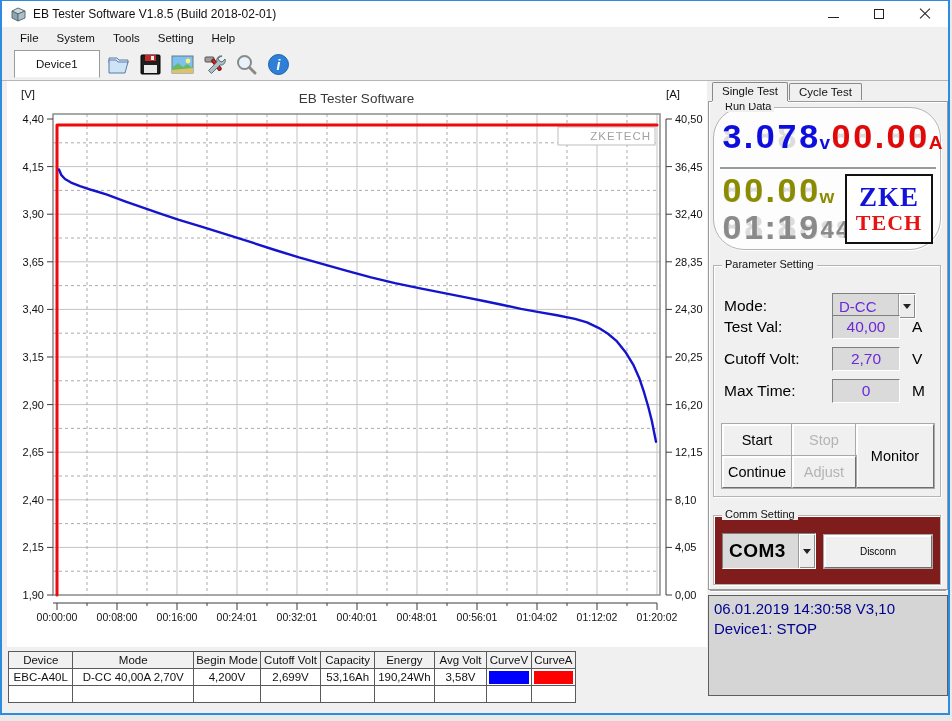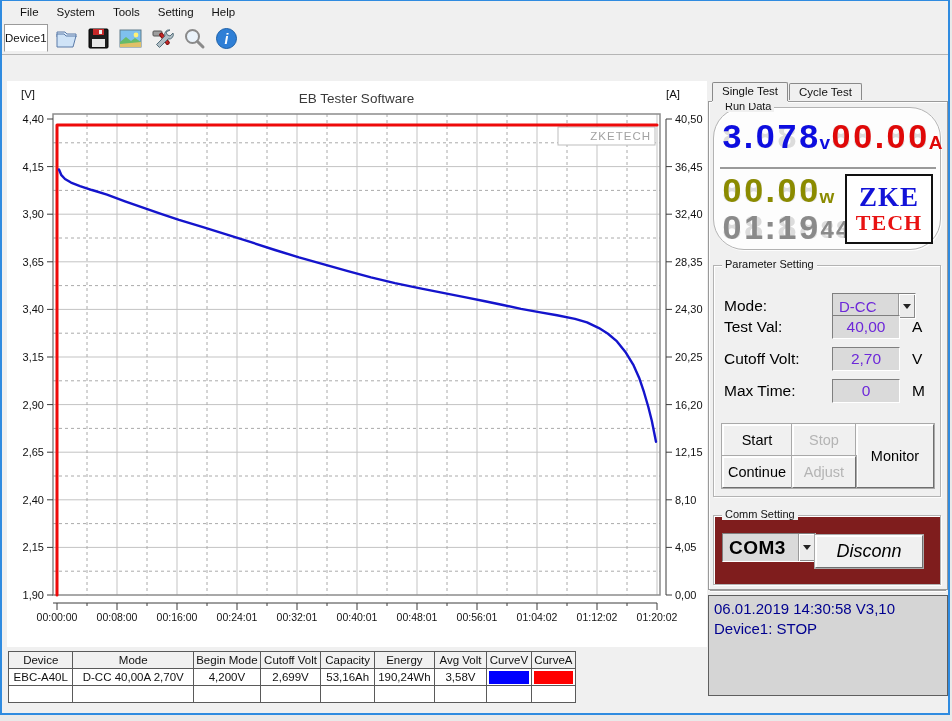--- a/index.html
+++ b/index.html
@@ -19,22 +19,22 @@
   .wc-close { position:relative; width:12px; height:12px; }
   .wc-close:before,.wc-close:after { content:""; position:absolute; left:-1px; top:5px; width:14px; height:1px; background:#222; }
   .wc-close:before { transform:rotate(45deg); } .wc-close:after { transform:rotate(-45deg); }
 
   
   .menubar { height:21px; display:flex; align-items:center; padding-left:9px; background:#f0f0f0; }
   .menu-item { font-size:11.5px; color:#111; padding:3px 9px; }
 
   
   .toolbar { position:relative; height:33px; border-bottom:1px solid #b5b5b5; display:flex; align-items:center; background:#f0f0f0; }
-  .device-tab { margin-left:2px; height:28px; background:#fff; border:1px solid #9a9a9a; border-bottom-color:#f0f0f0;
-                font-size:11.5px; display:flex; align-items:center; padding:0 0; color:#111; }
+  .device-tab { margin-left:12px; height:28px; background:#fff; border:1px solid #9a9a9a; border-bottom-color:#f0f0f0;
+                font-size:11.5px; display:flex; align-items:center; padding:0 21px; color:#111; }
   .tb-icon { width:26px; height:26px; margin-left:6px; display:flex; align-items:center; justify-content:center; }
 
   
   .chart-panel { position:absolute; left:5px; top:80px; width:700px; height:566px; background:#ffffff; }
 
   
   .right-panel { position:absolute; left:706px; top:82px; width:242px; height:613px; font-size:11px; }
   .tabs { position:absolute; left:4px; top:0; display:flex; height:19px; z-index:2; }
   .tab { border:1px solid #8a8a8a; border-bottom:none; background:#f0f0f0; padding:2px 9px 0 9px;
          font-size:11.5px; color:#111; border-radius:2px 2px 0 0; margin-right:1px; height:17px; }
@@ -83,43 +83,62 @@
   .dd-arrow { width:0; height:0; border-left:4px solid transparent; border-right:4px solid transparent; border-top:5px solid #222; }
   .btn { background:#f0f0f0; border:1px solid; border-color:#fdfdfd #6f6f6f #6f6f6f #fdfdfd;
          box-shadow:inset 1px 1px 0 #fff, 0 0 0 1px #a9a9a9; font-size:14.5px; color:#000;
          display:flex; align-items:center; justify-content:center; }
   .btn.disabled { color:#b4b4b4; }
   .btn-grid { position:absolute; left:8px; top:158px; width:212px; height:64px;
               display:grid; grid-template-columns:70px 64px 78px; grid-template-rows:32px 32px; }
   .btn-monitor { grid-column:3; grid-row:1 / span 2; }
 
   
-  .comm-combo { position:absolute; left:8px; top:17px; width:94px; height:29px; }
+  .comm-combo { position:absolute; left:8px; top:17px; width:94px; height:36px; }
   .comm-combo .cval { font-size:19px; font-weight:bold; letter-spacing:0.5px; }
-  .btn-disconn { position:absolute; left:101px; top:19px; width:108px; height:33px; font-size:18px;font-style:italic; }
+  .btn-disconn { position:absolute; left:110px; top:19px; width:108px; height:33px; font-size:10px; }
 
   .groove { position:absolute; left:2px; top:507px; width:236px; height:2px; border-top:1px solid #9f9f9f; border-bottom:1px solid #fff; }
   .status-box { position:absolute; left:0; top:512px; width:240px; height:101px; background:#d5d5d5;
                 border:1px solid #5f5f5f; padding:3px 5px; overflow:hidden; }
   .status-line { font-size:15px; line-height:20px; color:#00008f; white-space:nowrap; }
 
   
   .table-wrap { position:absolute; left:6px; top:650px; width:568px; height:58px; overflow:hidden; }
   table.results { border-collapse:collapse; table-layout:fixed; background:#fff; }
   .results th, .results td { border:1px solid #5a5a5a; font-weight:normal; font-size:11.5px; color:#111;
                              height:17px; text-align:center; overflow:hidden; white-space:nowrap; padding:0 2px; }
   .results th { background:#f1f1f1; }
   .swatch { width:100%; height:13px; margin:0 auto; }
 </style>
 </head>
 <body>
 
 <div id="screen">
   <div class="window">
 
+    <div class="titlebar">
+      <svg class="app-icon" viewBox="0 0 17 17">
+        <polygon points="2,5 8,2 15,5 8,8" fill="#cfd8dc" stroke="#546e7a" stroke-width="1"></polygon>
+        <polygon points="2,5 8,8 8,15 2,12" fill="#90a4ae" stroke="#546e7a" stroke-width="1"></polygon>
+        <polygon points="15,5 8,8 8,15 15,12" fill="#b0bec5" stroke="#546e7a" stroke-width="1"></polygon>
+      </svg>
+      <span class="title-text">EB Tester Software V1.8.5 (Build 2018-02-01)</span>
+      <div class="win-controls">
+        <div class="wc">
+            <div class="wc-min"></div>
+          </div>
+        <div class="wc">
+            <div class="wc-max"></div>
+          </div>
+        <div class="wc">
+            <div class="wc-close"></div>
+          </div>
+      </div>
+    </div>
 
     <div class="menubar">
       <span class="menu-item">File</span>
       <span class="menu-item">System</span>
       <span class="menu-item">Tools</span>
       <span class="menu-item">Setting</span>
       <span class="menu-item">Help</span>
     </div>
 
     <div class="toolbar">

